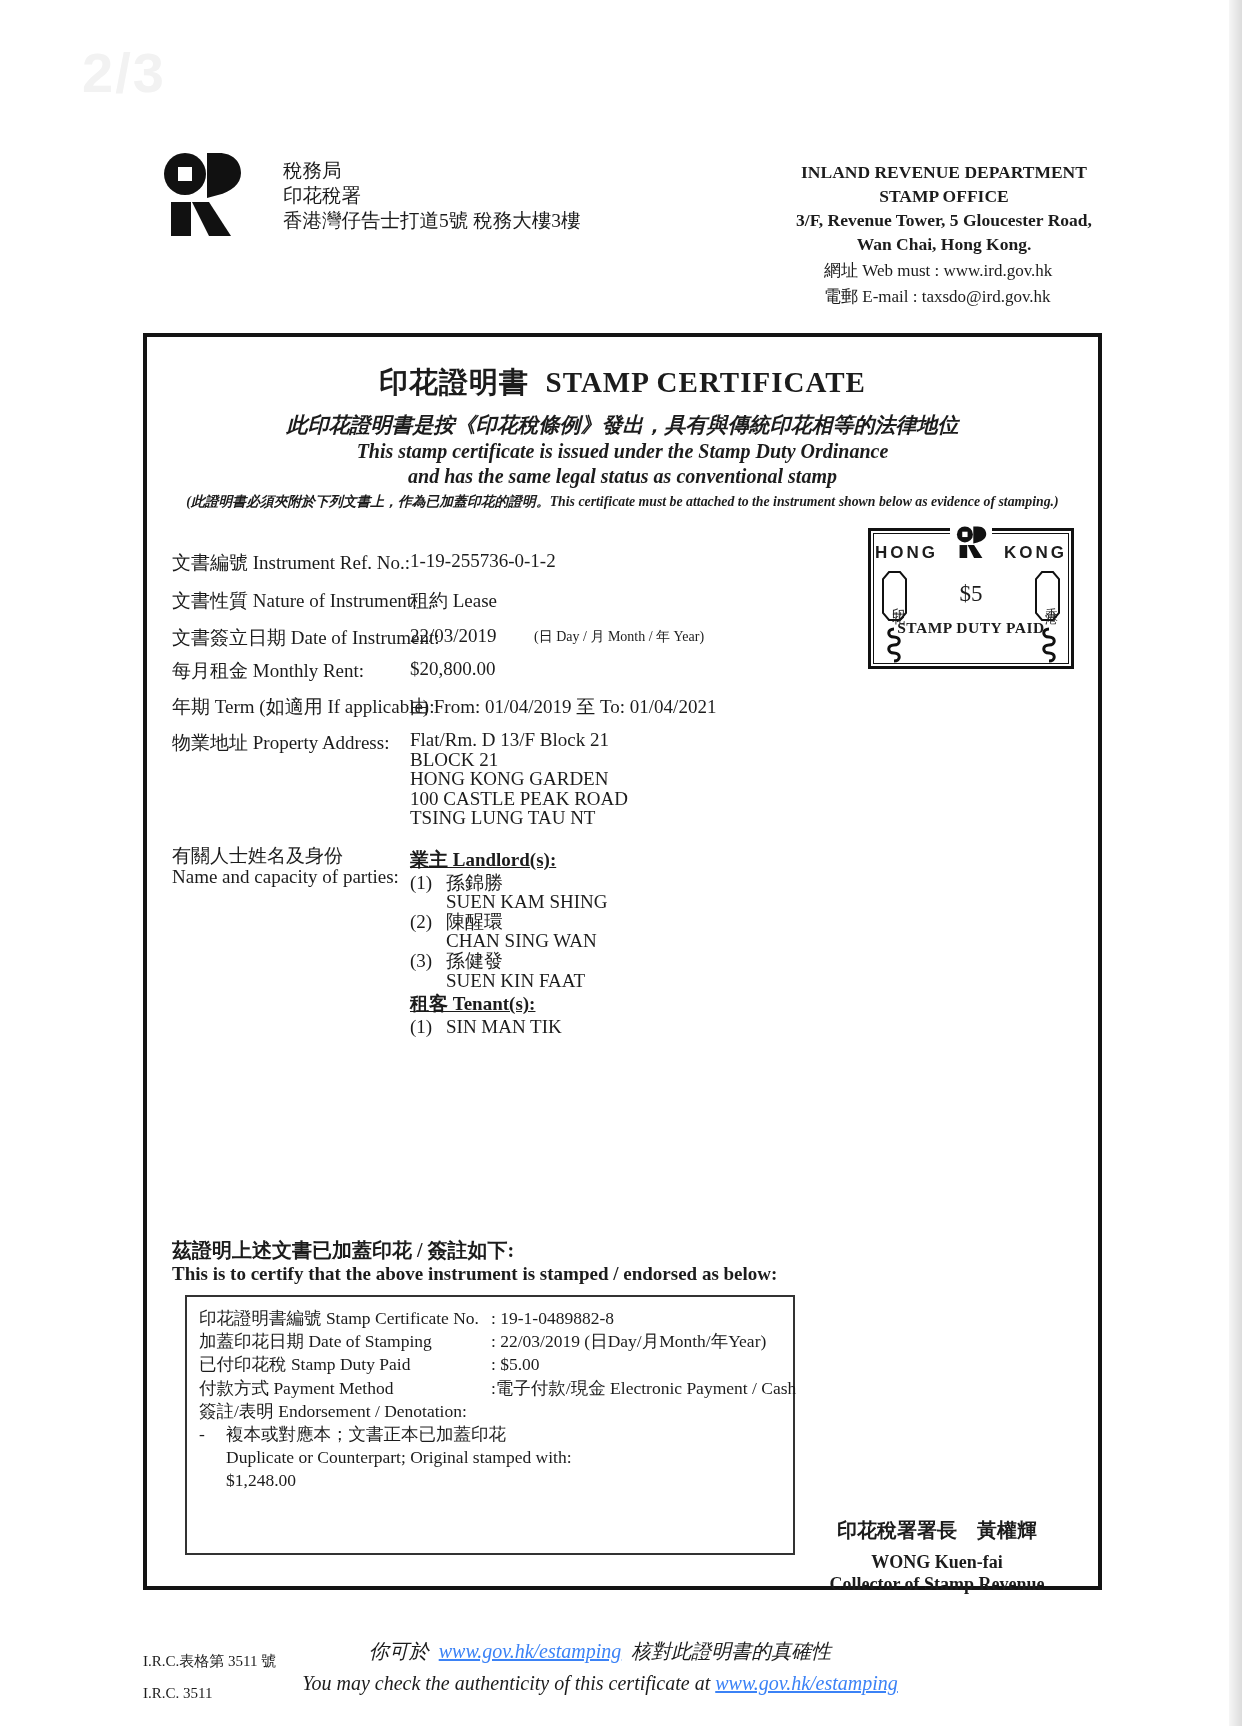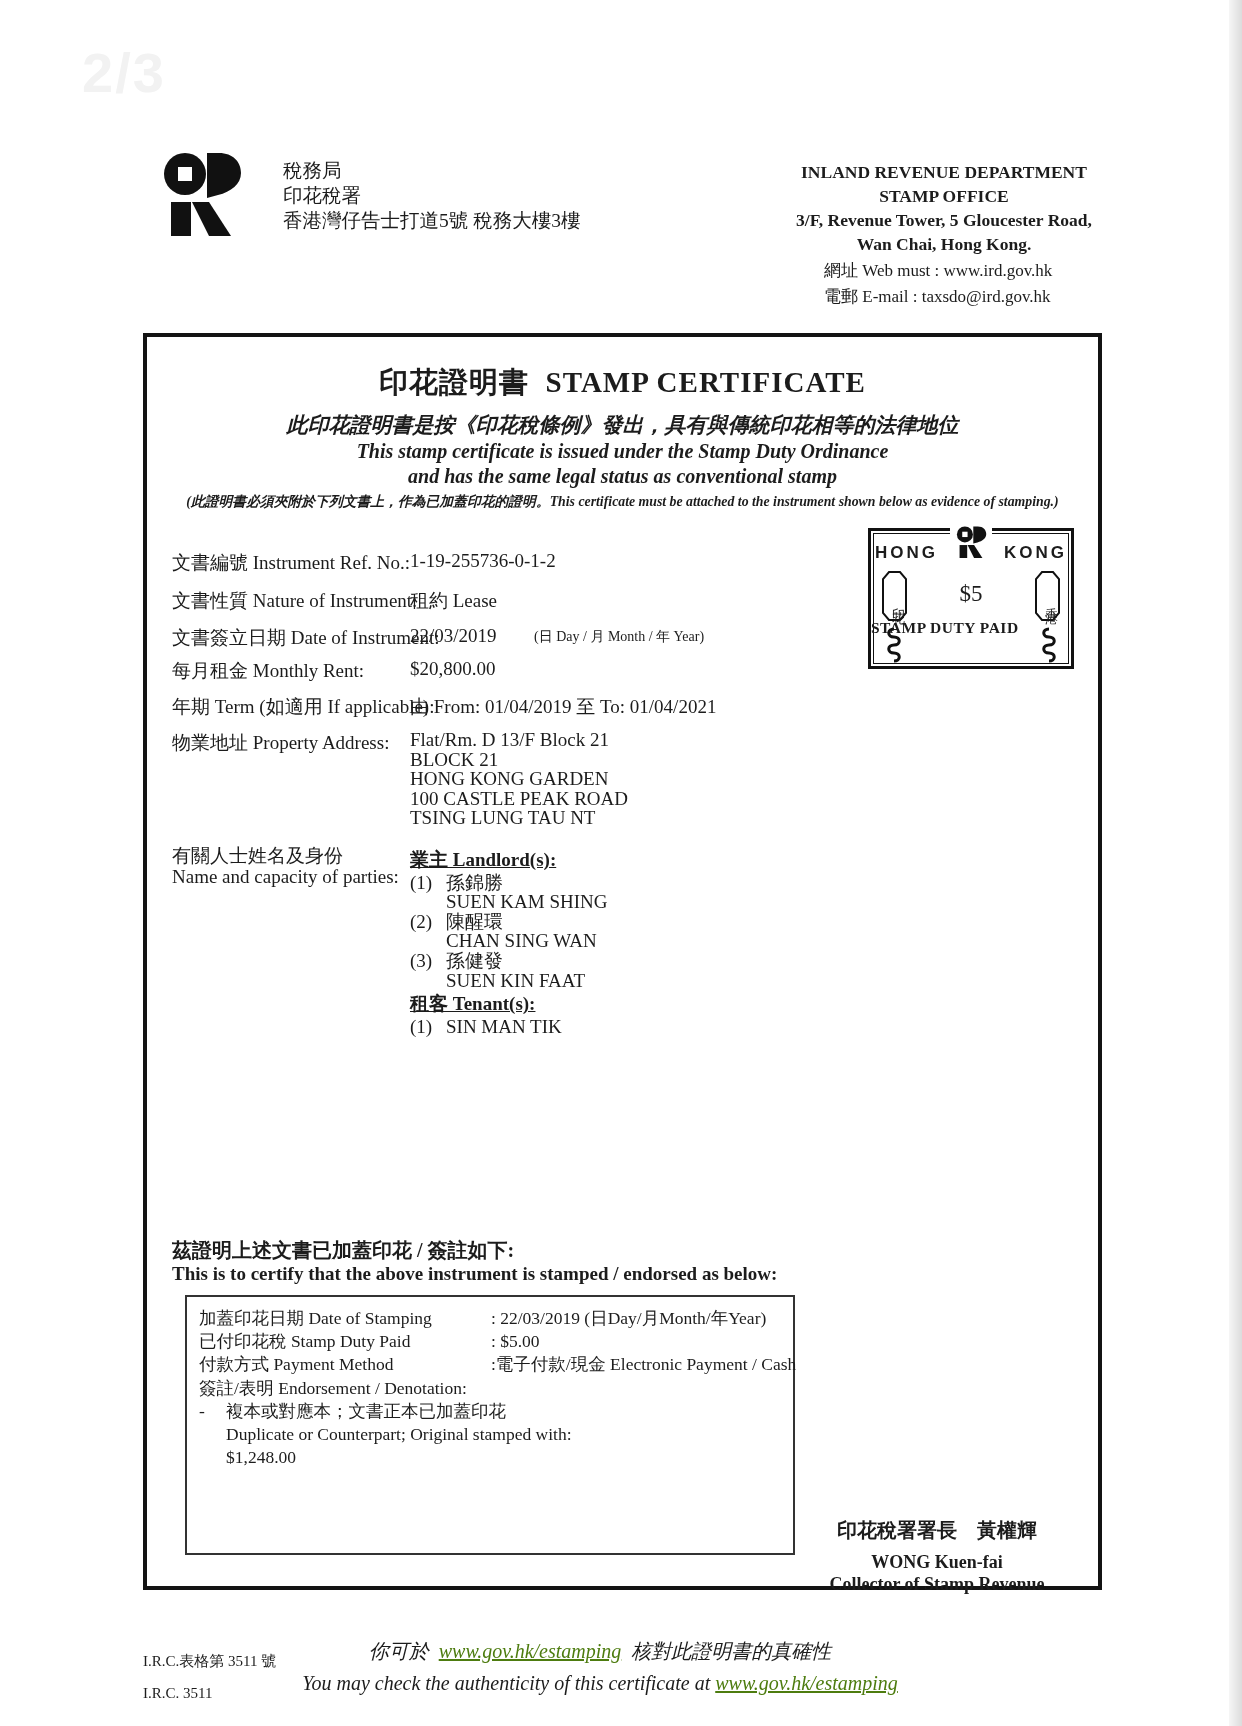--- a/index.html
+++ b/index.html
@@ -53,21 +53,21 @@
   .p-en { padding-left:36px; }
 
   
   .stamp-box { left:721px; top:191px; width:206px; height:141px; border:3px solid #111; background:#fff; }
   .stamp-inner { position:absolute; inset:2px; border:1.5px solid #111; }
   .stamp-head { position:absolute; top:12px; left:0; right:0; display:flex; justify-content:center;
     align-items:center; gap:12px; font-family:"Liberation Sans",sans-serif; font-weight:bold;
     font-size:17px; letter-spacing:3px; }
   .stamp-head .mini-logo { width:42px; height:36px; margin-top:-22px; background:#fff; padding:2px 3px; }
   .stamp-amount { position:absolute; top:50px; left:0; right:0; text-align:center; font-size:23px; }
-  .stamp-caption { position:absolute; top:88px; left:0; right:0; text-align:left; font-weight:bold;
+  .stamp-caption { position:absolute; top:88px; left:0; right:0; text-align:center; font-weight:bold;
     font-size:15.5px; letter-spacing:0.5px; }
   .seal { position:absolute; width:25px; height:50px; top:40px; }
   .seal.l { left:11px; } .seal.r { right:11px; }
   .seal svg { position:absolute; inset:0; }
   .seal .seal-text { position:absolute; left:0; right:0; top:5px; text-align:center;
     writing-mode:vertical-rl; text-orientation:upright; font-size:13px; letter-spacing:4px;
     width:100%; height:100%; }
   .spring { position:absolute; top:95px; width:17px; height:38px; }
   .spring.l { left:14px; } .spring.r { right:14px; }
 
@@ -84,21 +84,21 @@
   .eindent { padding-left:27px; line-height:23.2px; }
 
   .signature { left:625px; top:1180px; width:330px; text-align:center; }
   .sig-cn { font-size:20px; font-weight:bold; margin-bottom:7px; }
   .sig-en { font-size:18px; font-weight:bold; line-height:22px; }
 
   
   .irc { left:143px; top:1645px; font-size:15px; line-height:32px; }
   .auth1 { left:100px; top:1638px; width:1000px; text-align:center; font-size:20px; font-style:italic; }
   .auth2 { left:100px; top:1672px; width:1000px; text-align:center; font-size:20px; font-style:italic; }
-  .link { color:#4d7c0f; text-decoration:underline; cursor:pointer; }
+  .link { color:#3b82f6; text-decoration:underline; cursor:pointer; }
 </style>
 </head>
 <body>
 
 <svg width="0" height="0" style="position:absolute">
   <defs>
     <g id="irdlogo" fill="#111">
       <circle cx="24" cy="22" r="21"></circle>
       <rect x="17" y="15" width="14" height="14" fill="#ffffff"></rect>
       <path d="M46 1 L58 1 C72 1 80 10 80 21 C80 32 70 40 57 43 L46 46 Z"></path>
@@ -233,20 +233,24 @@
       <svg class="spring r" viewBox="0 0 17 38">
           <use href="#coil"></use>
         </svg>
     </div>
 
     <div class="abs certify-cn">茲證明上述文書已加蓋印花 / 簽註如下:</div>
     <div class="abs certify-en">This is to certify that the above instrument is stamped / endorsed as below:</div>
 
     <div class="abs endorse-box">
       <div class="erow">
+        <span class="elabel">印花證明書編號 Stamp Certificate No.</span>
+        <span class="evalue">: 19-1-0489882-8</span>
+      </div>
+      <div class="erow">
         <span class="elabel">加蓋印花日期 Date of Stamping</span>
         <span class="evalue">: 22/03/2019 (日Day/月Month/年Year)</span>
       </div>
       <div class="erow">
         <span class="elabel">已付印花稅 Stamp Duty Paid</span>
         <span class="evalue">: $5.00</span>
       </div>
       <div class="erow">
         <span class="elabel">付款方式 Payment Method</span>
         <span class="evalue">:電子付款/現金 Electronic Payment / Cash</span>

